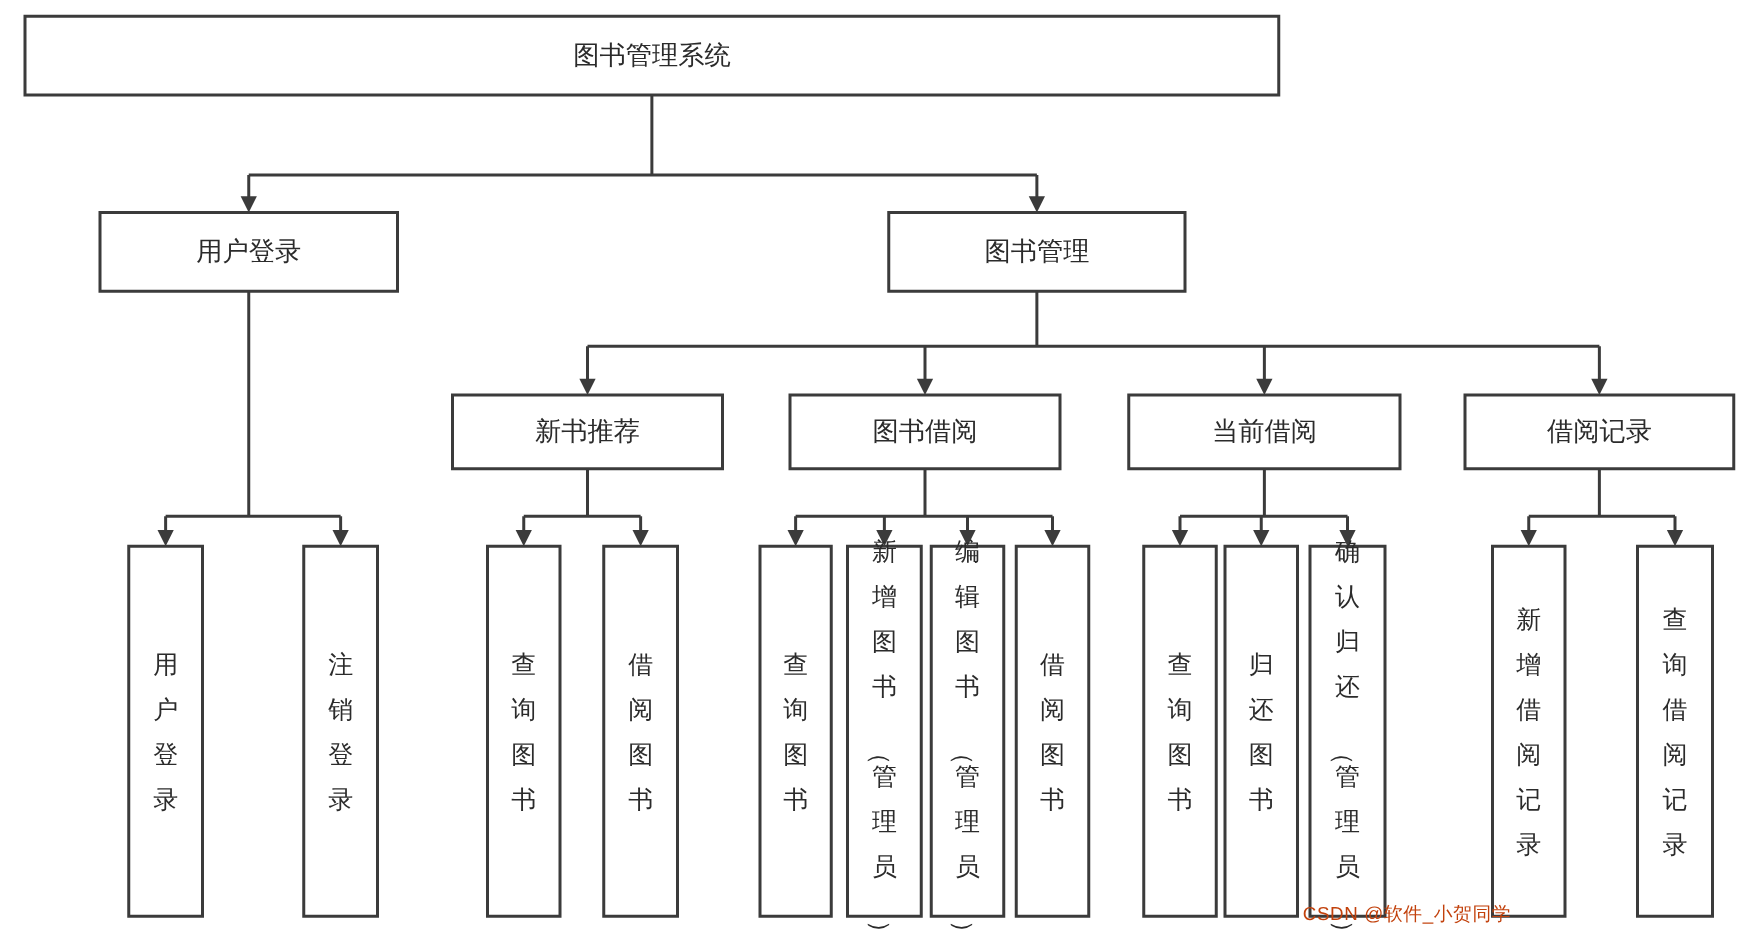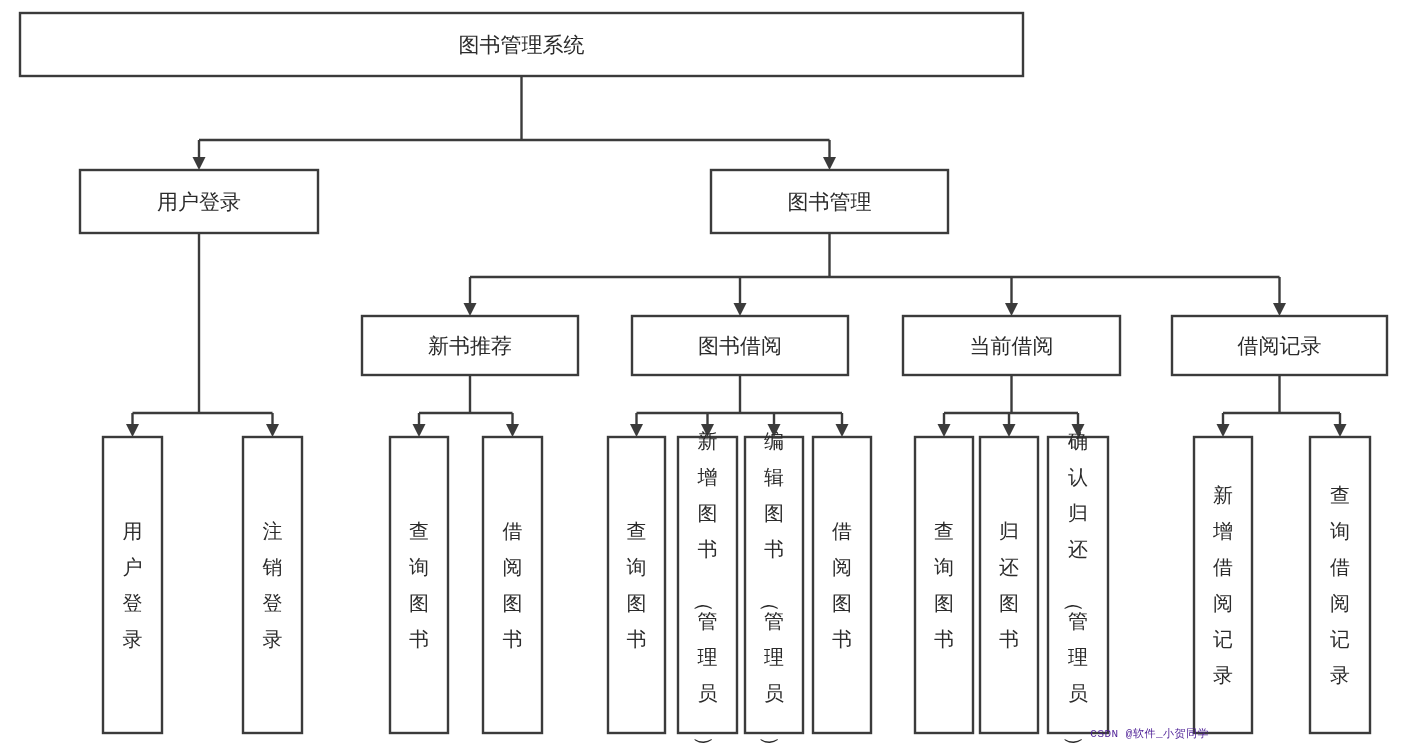--- a/index.html
+++ b/index.html
@@ -35,23 +35,23 @@
     stroke-width:2.4;
     fill:none;
     stroke-linecap:butt;
   }
   .arrow-head{fill:#3b3b3b;stroke:none;}
 
   .watermark{
     position:absolute;
     right:14px;
     bottom:6px;
-    font-size:11px;
-    color:#4c1d95;
-    font-family:Liberation Mono, monospace;
+    font-size:15px;
+    color:#c2410c;
+    font-family:Liberation Sans, sans-serif;
     letter-spacing:0.5px;
     white-space:nowrap;
     pointer-events:none;
   }
 </style>
 </head>
 <body>
 
 <div id="diagram-root">
   <svg id="tree-svg" width="1405" height="747" viewBox="0 0 1405 747" xmlns="http://www.w3.org/2000/svg">

